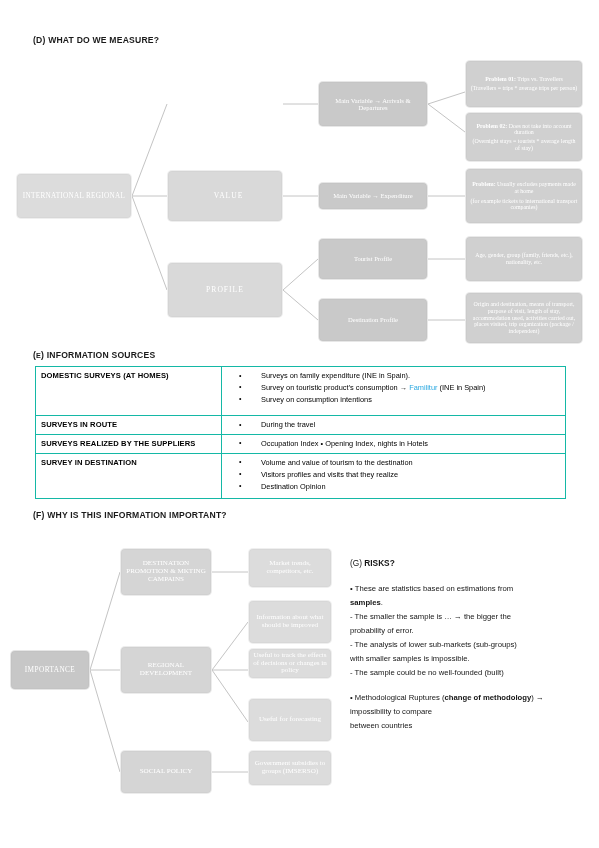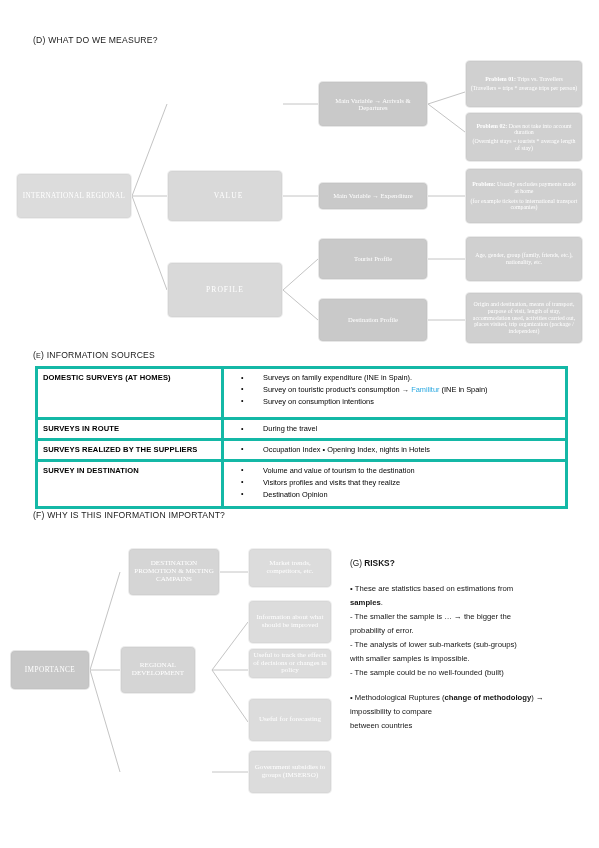--- a/index.html
+++ b/index.html
@@ -19,21 +19,21 @@
     position: absolute;
     left: 0; top: 0;
     width: 599px;
     height: 848px;
   }
 
   
   .sec-head {
     position: absolute;
     font-family: "Liberation Sans", sans-serif;
-    font-weight: normal;
+    font-weight: bold;
     font-size: 8.6px;
     letter-spacing: 0.2px;
     color: #1a1a1a;
     white-space: nowrap;
   }
   .sec-head .smallcap { font-size: 7.2px; }
 
   
   .diagram { position: absolute; }
   .connectors {
@@ -65,21 +65,21 @@
   .fill-b3 { background: #dcdcdc; }
 
   
   .tbl {
     position: absolute;
     border-collapse: collapse;
     table-layout: fixed;
     font-family: "Liberation Sans", sans-serif;
   }
   .tbl td {
-    border: 3px solid #14b8a6;
+    border: 1px solid #14b8a6;
     vertical-align: top;
     padding: 3px 4px 3px 5px;
   }
   .tbl .lab {
     font-weight: bold;
     font-size: 7.6px;
     line-height: 1.45;
     letter-spacing: 0.1px;
   }
   .tbl .cell { font-size: 7.4px; }
@@ -261,41 +261,44 @@
         <path d="M212 140 L248 140"></path>
         <path d="M212 140 L248 192"></path>
         <path d="M212 242 L248 242"></path>
       </g>
     </svg>
 
     <div class="node fill-b1" style="left:10px; top:120px; width:80px; height:40px; font-size:7.3px; letter-spacing:0.4px;">
       <span class="inner">IMPORTANCE</span>
     </div>
 
-    <div class="node fill-b2" style="left:128px; top:18px; width:92px; height:48px; font-size:7.1px;">
+    <div class="node fill-b2" style="left:120px; top:18px; width:92px; height:48px; font-size:7.1px;">
       <span class="inner">DESTINATION PROMOTION &amp; MKTING CAMPAINS</span>
     </div>
     <div class="node fill-b3" style="left:248px; top:18px; width:84px; height:40px; font-size:7.1px;">
       <span class="inner">Market trends, competitors, etc.</span>
     </div>
 
-    <div class="node fill-b2" style="left:120px; top:116px; width:76px; height:48px; font-size:7.1px;">
+    <div class="node fill-b2" style="left:120px; top:116px; width:92px; height:48px; font-size:7.1px;">
       <span class="inner">REGIONAL DEVELOPMENT</span>
     </div>
     <div class="node fill-b3" style="left:248px; top:70px; width:84px; height:44px; font-size:7.1px;">
       <span class="inner">Information about what should be improved</span>
     </div>
     <div class="node fill-b3" style="left:248px; top:118px; width:84px; height:31px; font-size:7.1px;">
       <span class="inner">Useful to track the effects of decisions or changes in policy</span>
     </div>
     <div class="node fill-b3" style="left:248px; top:168px; width:84px; height:44px; font-size:7.1px;">
       <span class="inner">Useful for forecasting</span>
     </div>
 
-    <div class="node fill-b3" style="left:248px; top:220px; width:84px; height:44px; font-size:7.1px;">
+    <div class="node fill-b2" style="left:120px; top:220px; width:92px; height:44px; font-size:7.1px;">
+      <span class="inner">SOCIAL POLICY</span>
+    </div>
+    <div class="node fill-b3" style="left:248px; top:220px; width:84px; height:36px; font-size:7.1px;">
       <span class="inner">Government subsidies to groups (IMSERSO)</span>
     </div>
   </div>
 
   <div class="risks" style="left:350px; top:556px;">
     <div class="rh">
       <span>(G)</span>
       <b>RISKS?</b>
     </div>
     <p><span>• These are statistics based on estimations from</span><br><b>samples</b><span>.</span></p>

